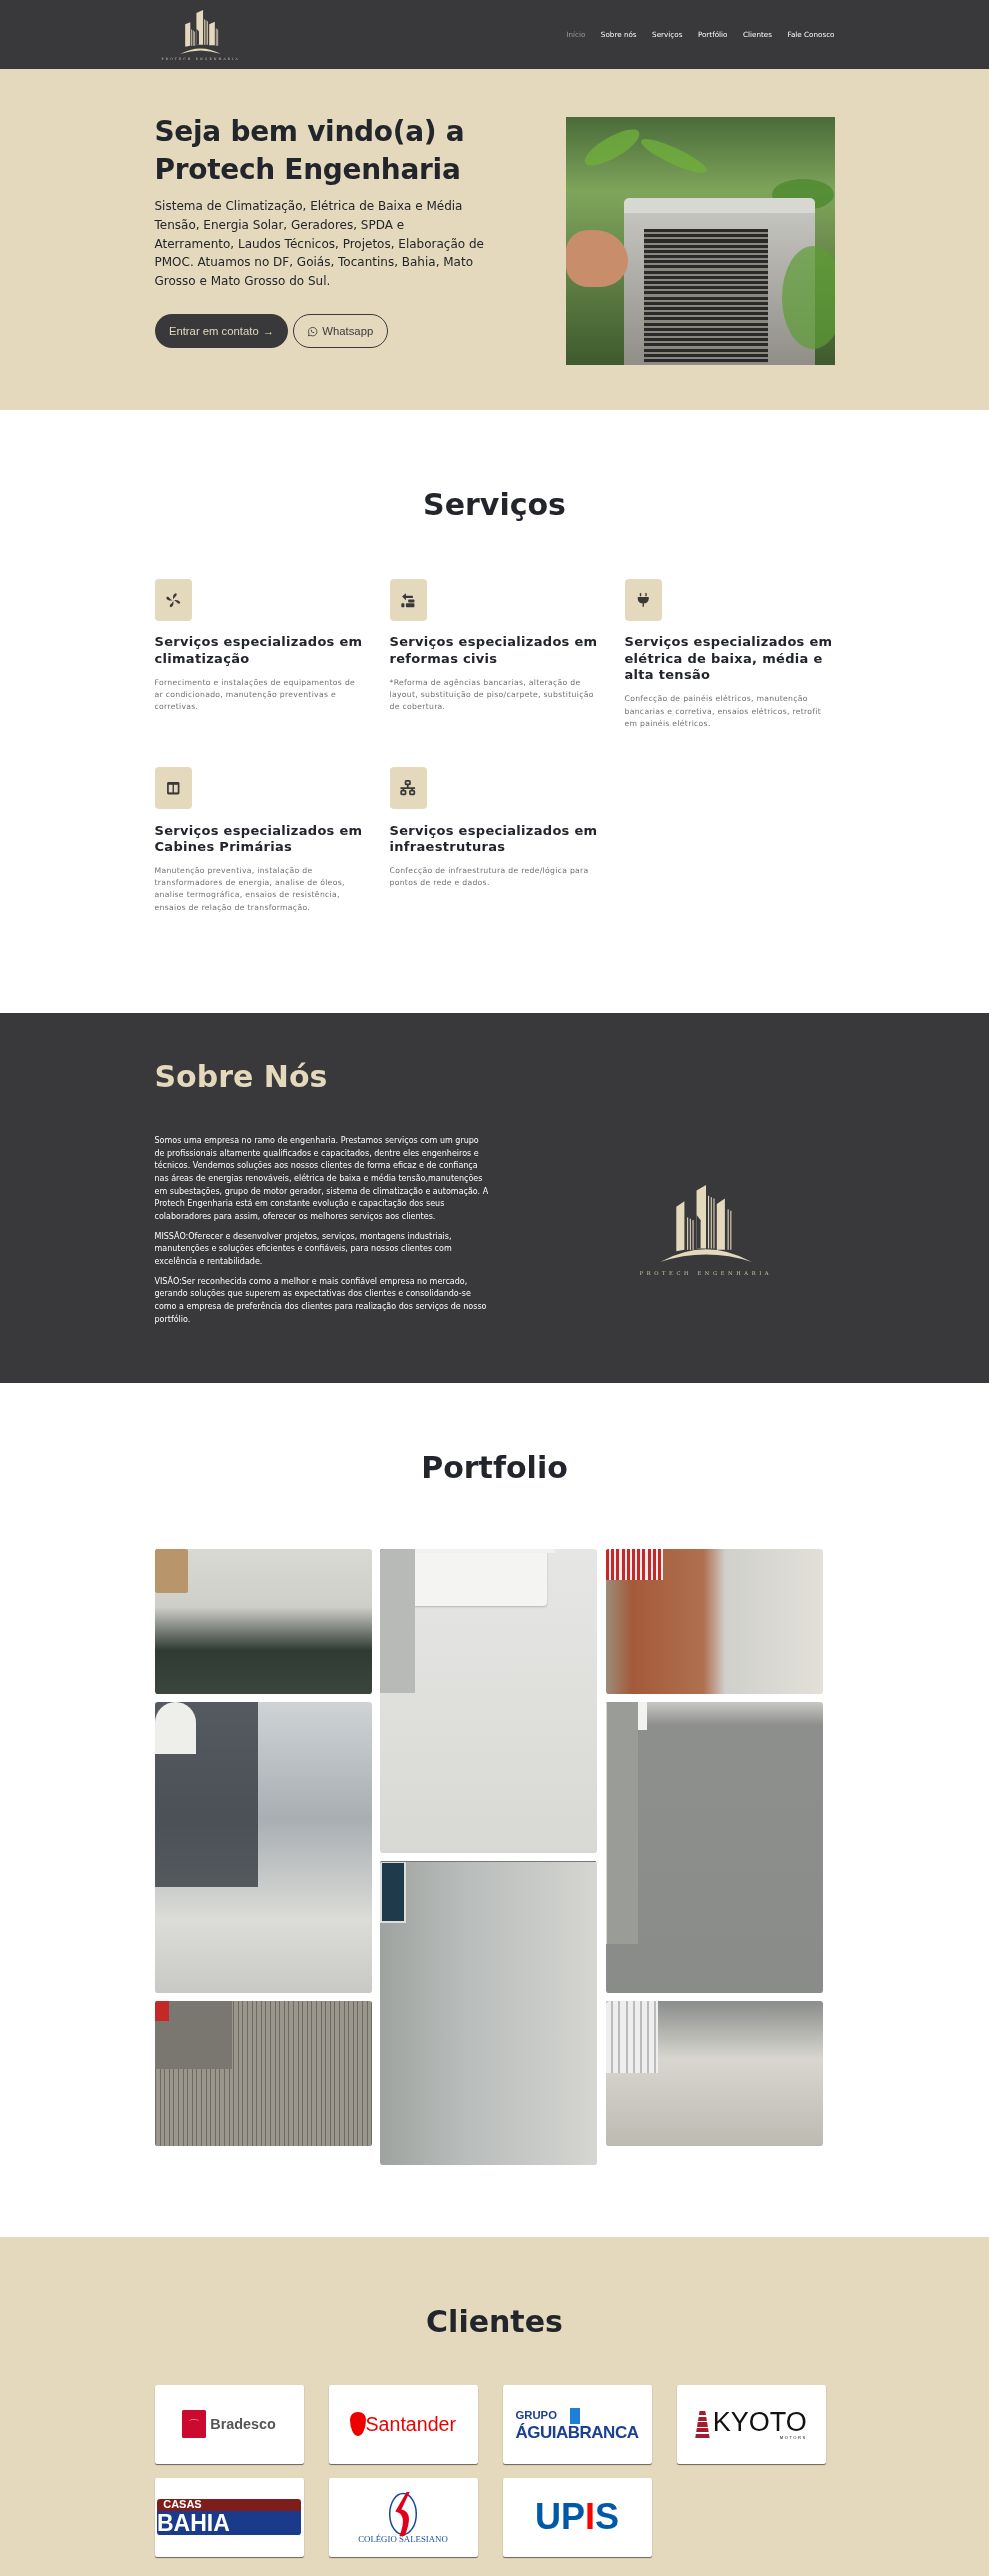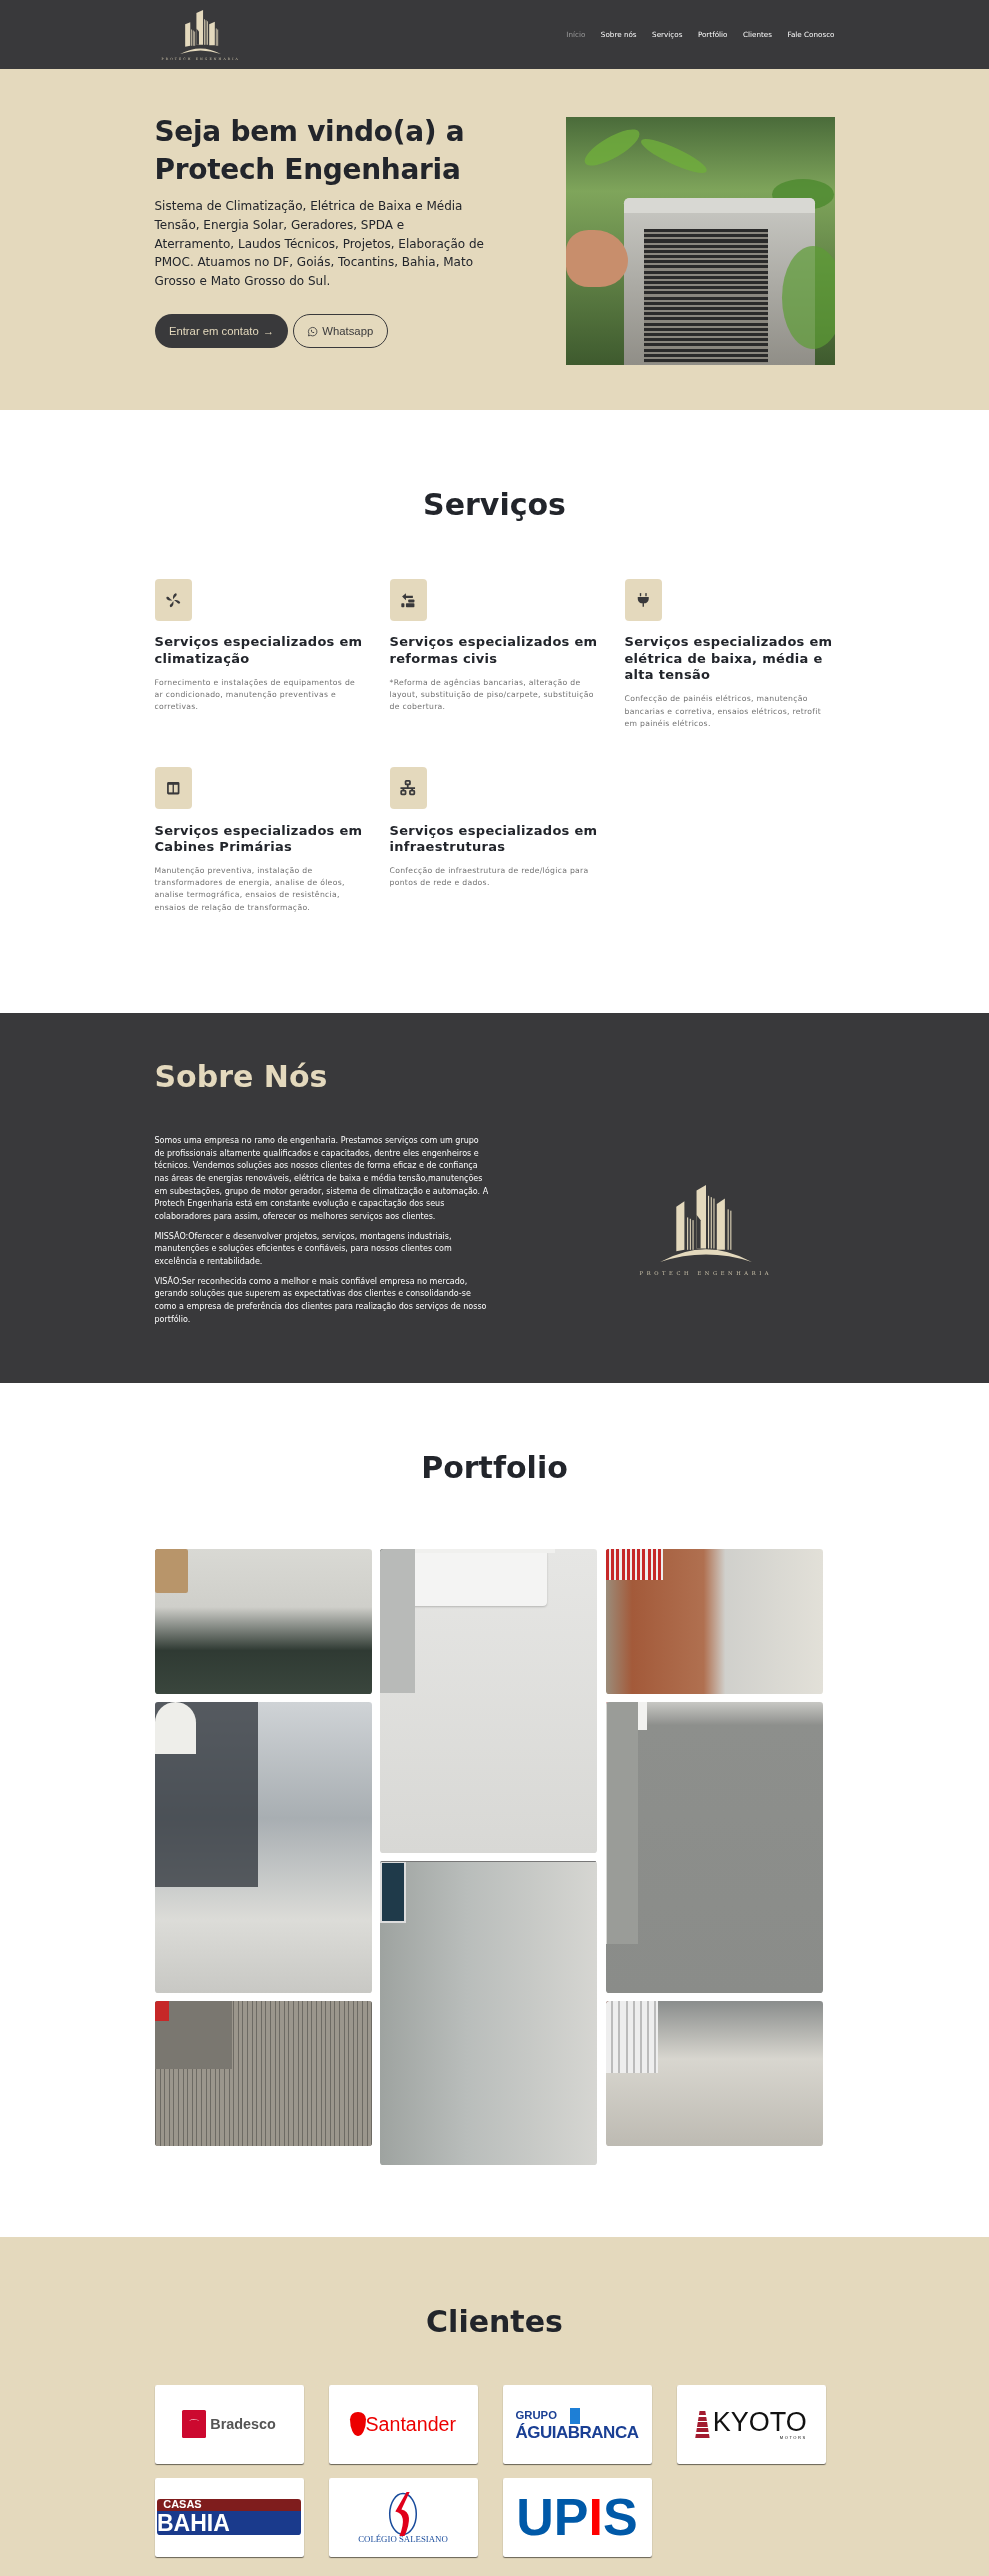--- a/index.html
+++ b/index.html
@@ -342,21 +342,21 @@
       <div class="client" title="Colégio Salesiano">
         <div style="display:flex;flex-direction:column;align-items:center">
           <svg width="36" height="46" viewBox="0 0 70 90">
               <ellipse cx="35" cy="45" rx="26" ry="40" fill="none" stroke="#1a4c9c" stroke-width="3"></ellipse>
               <path d="M42 2 L20 40 Q45 45 28 88 L38 88 Q58 42 32 36 L48 2z" fill="#e0001b"></path>
             </svg>
           <span style="color:#1a4c9c;font-family:Liberation Serif, serif;font-size:8.8px;margin-top:-3.1px">COLÉGIO SALESIANO</span>
         </div>
       </div>
       <div class="client" title="UPIS">
-        <div style="font-family:'Liberation Sans',sans-serif;font-weight:bold;font-size:52px;line-height:1;display:flex;align-items:flex-start">
+        <div style="font-family:'Liberation Sans',sans-serif;font-weight:bold;font-size:36px;line-height:1;display:flex;align-items:flex-start">
           <span style="color:#0059a8">UP</span>
             <span style="color:#ff0000">I</span>
             <span style="color:#0059a8">S</span>
         </div>
       </div>
     </div>
   </div>
 </section>
 
 

